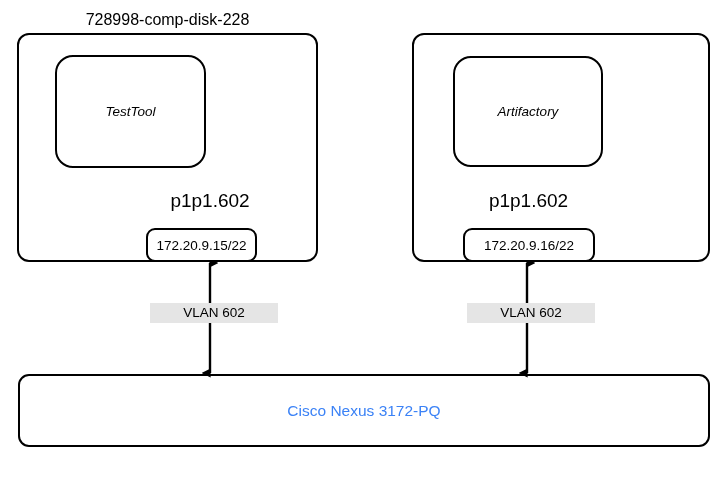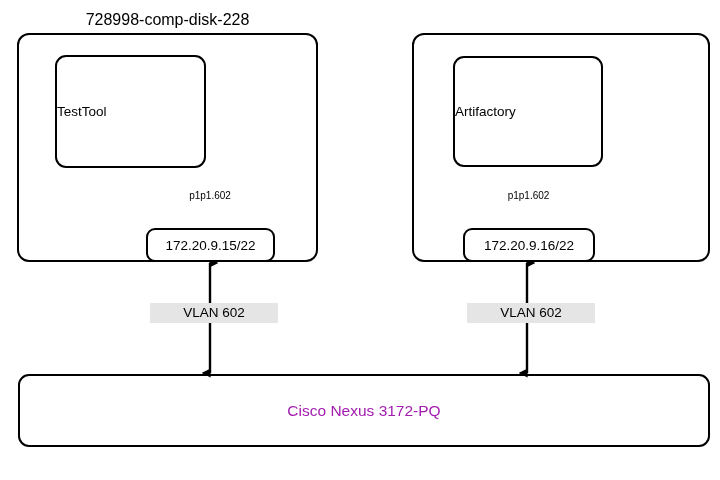--- a/index.html
+++ b/index.html
@@ -45,53 +45,55 @@
     white-space: nowrap;
     line-height: 1;
   }
   #host-left-title  { left: 17px;  top: 12px; width: 301px; }
   #host-right-title { left: 412px; top: 12px; width: 298px; }
 
   
   .app-box {
     display: flex;
     align-items: center;
+    justify-content: center;
     border-width: 2.5px;
-    border-radius: 11px;
+    border-radius: 18px;
     font-size: 13.5px;
     color: #000000;
+    font-style: italic;
   }
   #app-left  { left: 55px;  top: 55px; width: 151px; height: 113px; }
   #app-right { left: 453px; top: 56px; width: 150px; height: 111px; }
 
   
   .nic-label {
     position: absolute;
     text-align: center;
-    font-size: 10px;
+    font-size: 19px;
     color: #000000;
     white-space: nowrap;
     line-height: 1;
   }
   #nic-left  { left: 145px; top: 191px; width: 130px; }
   #nic-right { left: 462px; top: 191px; width: 133px; }
 
   
   .ip-box {
     display: flex;
     align-items: center;
     justify-content: center;
     border-width: 2.5px;
     border-radius: 9px;
     font-size: 13.5px;
     color: #000000;
     z-index: 4;
     white-space: nowrap;
   }
-  #ip-left  { left: 146px; top: 228px; width: 129px; height: 34px; }
+  #ip-left  { left: 146px; top: 228px; width: 111px; height: 34px; }
   #ip-right { left: 463px; top: 228px; width: 132px; height: 34px; }
 
   
   .link {
     position: absolute;
     z-index: 2;
   }
   #link-left  { left: 186px; top: 258px; width: 48px;  height: 120px; }
   #link-right { left: 503px; top: 258px; width: 48px;  height: 120px; }
 
@@ -116,21 +118,21 @@
     width: 692px;
     height: 73px;
     display: flex;
     align-items: center;
     justify-content: center;
     border-width: 2.5px;
     border-radius: 11px;
   }
   #switch-label {
     font-size: 15.5px;
-    color: #a21caf;
+    color: #3b82f6;
     white-space: nowrap;
   }
 </style>
 </head>
 <body>
 
 <div id="canvas">
 
   <div class="host-title" id="host-left-title">728998-comp-disk-228</div>
 

